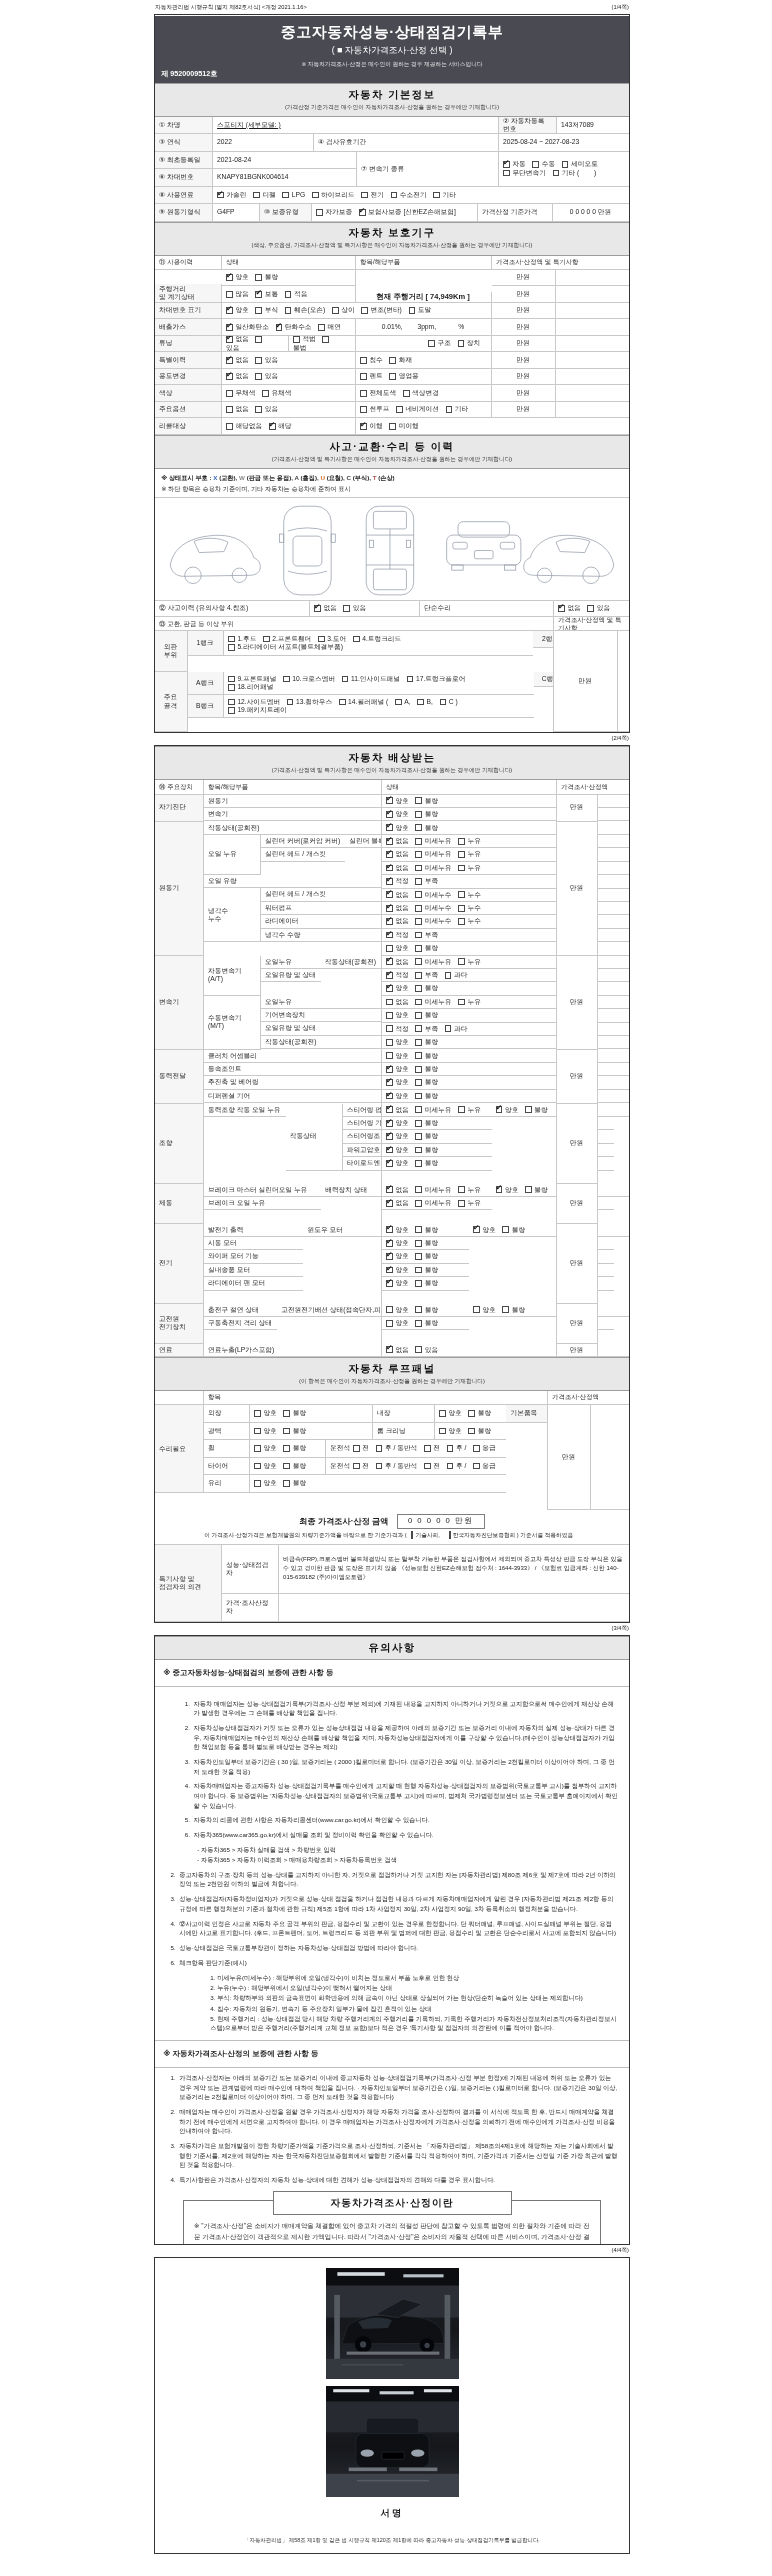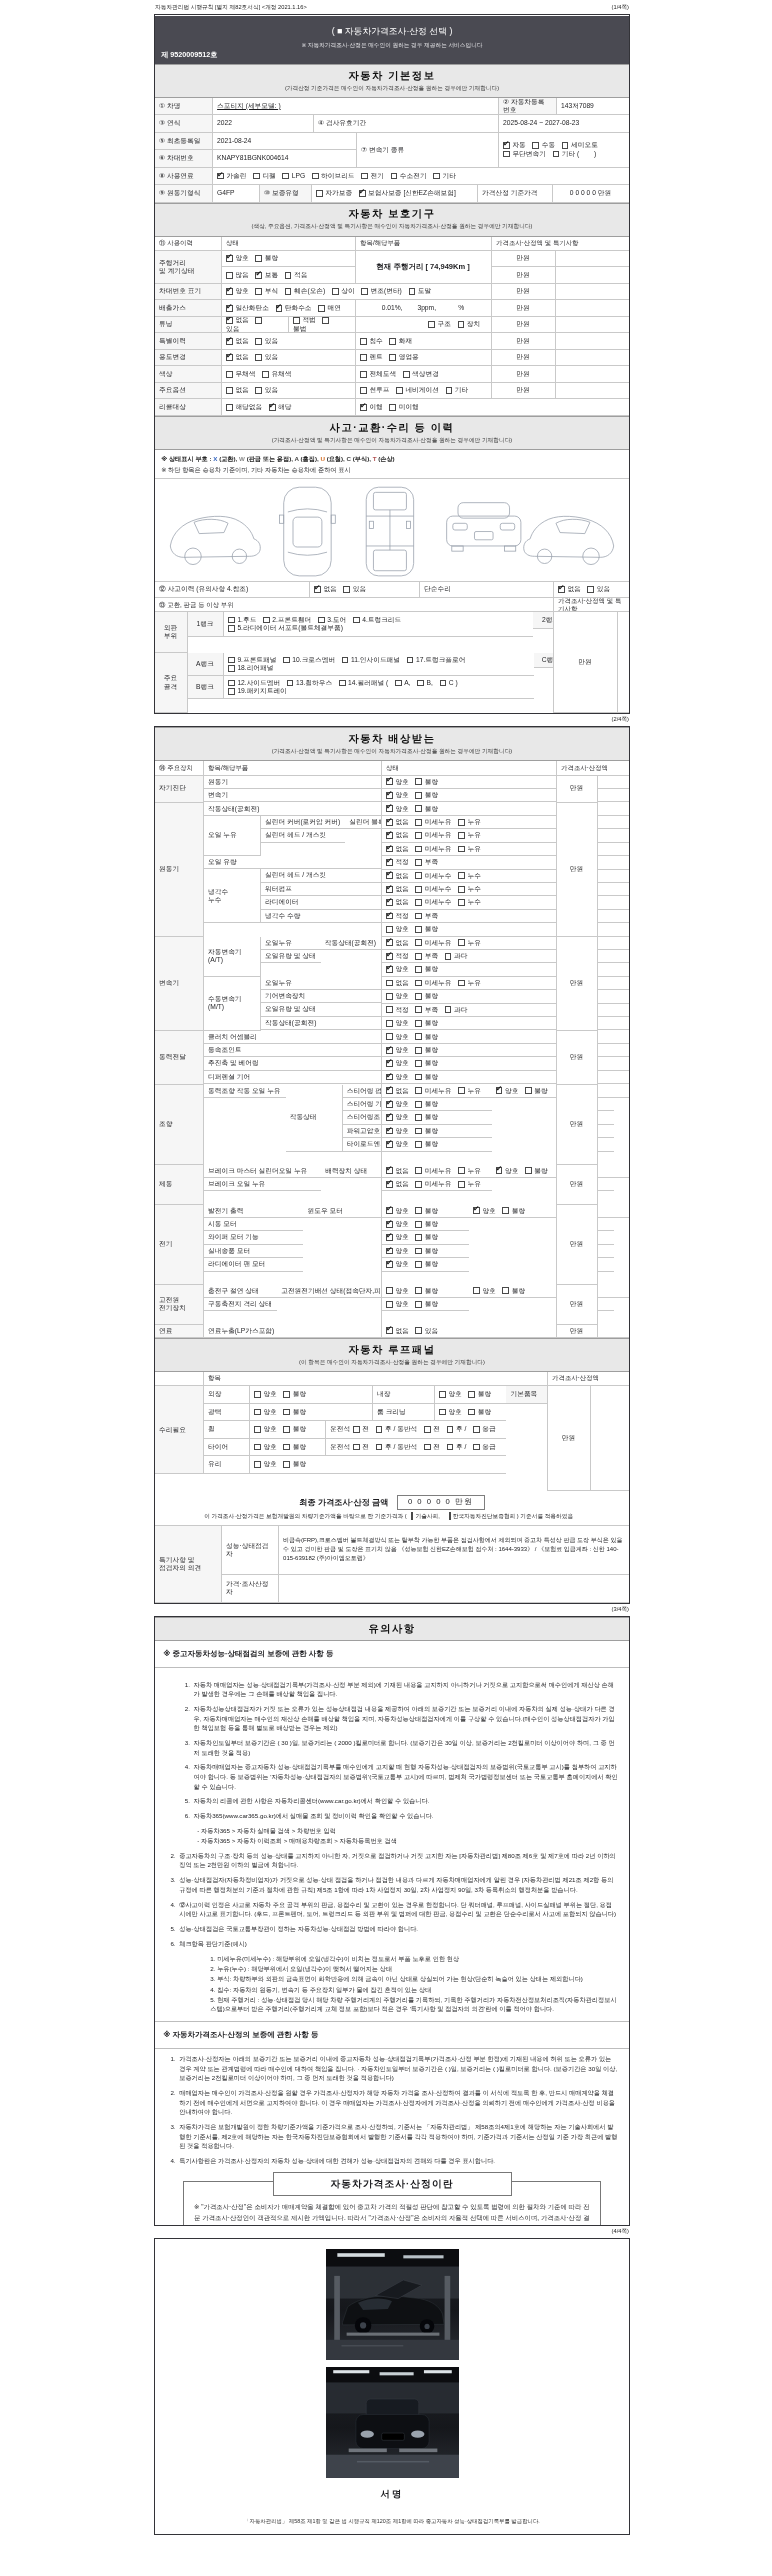--- a/index.html
+++ b/index.html
@@ -83,20 +83,21 @@
 
 <div class="page">
 
   <div class="topline">
     <span>자동차관리법 시행규칙 [별지 제82호서식] &lt;개정 2021.1.16&gt;</span>
     <span>(1/4쪽)</span>
   </div>
 
   <div class="blk">
     <div class="dkhdr">
+      <div class="t1">중고자동차성능·상태점검기록부</div>
       <div class="t2">( ■ 자동차가격조사·산정 선택 )</div>
       <div class="t3">※ 자동차가격조사·산정은 매수인이 원하는 경우 제공하는 서비스입니다</div>
       <div class="docno">제 9520009512호</div>
     </div>
 
     <div class="sech">
       <div class="st">자동차 기본정보</div>
       <div class="sn">(가격산정 기준가격은 매수인이 자동차가격조사·산정을 원하는 경우에만 기재합니다)</div>
     </div>
     <div class="tbl">
@@ -281,21 +282,21 @@
             <div class="ln">
               <span class="tx">항목/해당부품</span>
             </div>
           </div>
           <div class="c hd last" style="flex: 1 1 auto;">
             <div class="ln">
               <span class="tx">가격조사·산정액 및 특기사항</span>
             </div>
           </div>
         </div>
-        <div class="r" style="height: 33px;">
+        <div class="r" style="height: 33px; align-items: flex-end;">
           <div class="c lbl" style="flex: 0 0 67px; width: 67px;">
             <div class="ln">
               <span class="tx">주행거리</span>
             </div>
             <div class="ln">
               <span class="tx">및 계기상태</span>
             </div>
           </div>
           <div class="c grp" style="flex: 0 0 134px; width: 134px;">
             <div class="r" style="height: 16.5px;">

